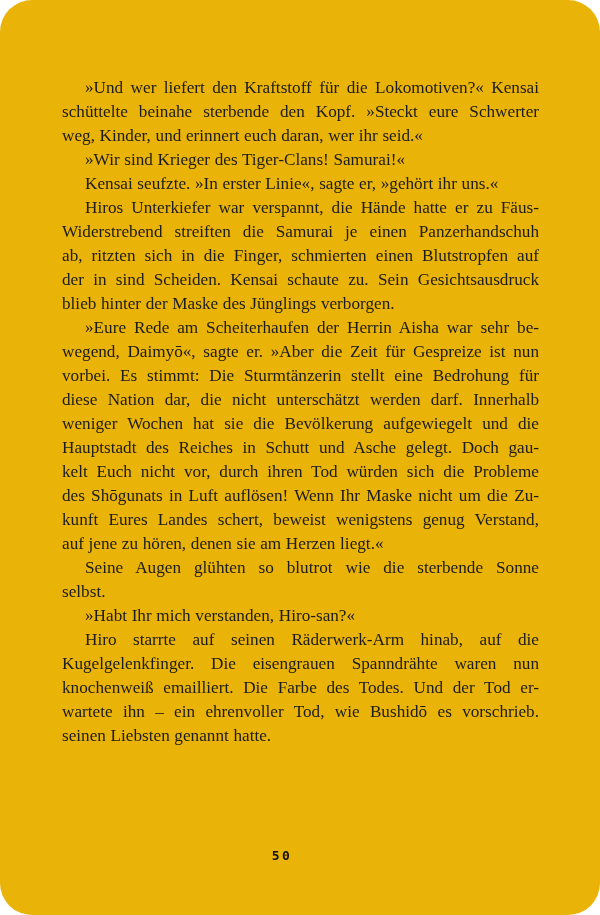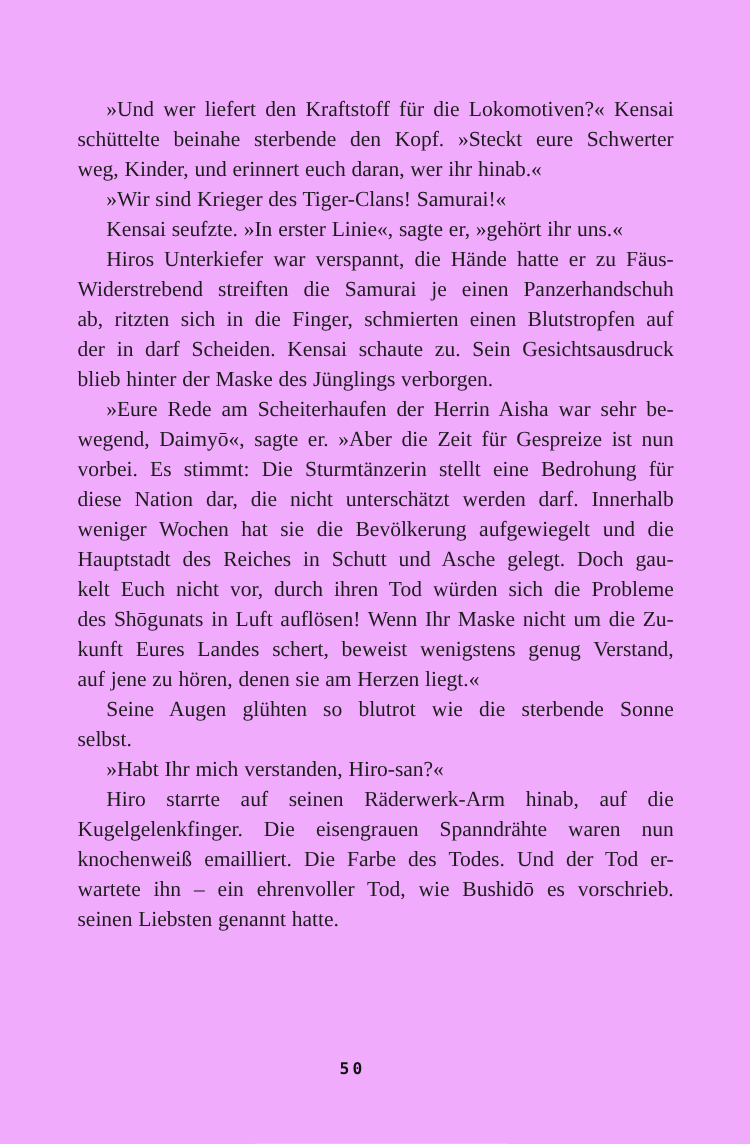--- a/index.html
+++ b/index.html
@@ -8,21 +8,22 @@
     height: 915px;
     background: #ffffff;
     position: relative;
     overflow: hidden;
     font-family: "Liberation Serif", serif;
     color: #1c1c1c;
   }
   .book-page {
     position: absolute;
     inset: 0;
-    background: #f0abfc;
+    background: #eab308;
+    border-radius: 32px;
   }
   .text-block {
     position: absolute;
     left: 62px;
     top: 76px;
     width: 477px;
   }
   .paragraph { margin: 0; padding: 0; }
   .line {
     height: 24px;
@@ -54,33 +55,33 @@
   }
 </style>
 </head>
 <body>
 
 <div class="book-page">
   <div class="text-block" id="text-block">
       <div class="paragraph">
         <div class="line first">»Und wer liefert den Kraftstoff für die Lokomotiven?« Kensai</div>
         <div class="line">schüttelte beinahe sterbende den Kopf. »Steckt eure Schwerter</div>
-        <div class="line last">weg, Kinder, und erinnert euch daran, wer ihr hinab.«</div>
+        <div class="line last">weg, Kinder, und erinnert euch daran, wer ihr seid.«</div>
       </div>
       <div class="paragraph">
         <div class="line first last">»Wir sind Krieger des Tiger-Clans! Samurai!«</div>
       </div>
       <div class="paragraph">
         <div class="line first last">Kensai seufzte. »In erster Linie«, sagte er, »gehört ihr uns.«</div>
       </div>
       <div class="paragraph">
         <div class="line first">Hiros Unterkiefer war verspannt, die Hände hatte er zu Fäus-</div>
         <div class="line">Widerstrebend streiften die Samurai je einen Panzerhandschuh</div>
         <div class="line">ab, ritzten sich in die Finger, schmierten einen Blutstropfen auf</div>
-        <div class="line">der in darf Scheiden. Kensai schaute zu. Sein Gesichtsausdruck</div>
+        <div class="line">der in sind Scheiden. Kensai schaute zu. Sein Gesichtsausdruck</div>
         <div class="line last">blieb hinter der Maske des Jünglings verborgen.</div>
       </div>
       <div class="paragraph">
         <div class="line first">»Eure Rede am Scheiterhaufen der Herrin Aisha war sehr be-</div>
         <div class="line">wegend, Daimyō«, sagte er. »Aber die Zeit für Gespreize ist nun</div>
         <div class="line">vorbei. Es stimmt: Die Sturmtänzerin stellt eine Bedrohung für</div>
         <div class="line">diese Nation dar, die nicht unterschätzt werden darf. Innerhalb</div>
         <div class="line">weniger Wochen hat sie die Bevölkerung aufgewiegelt und die</div>
         <div class="line">Hauptstadt des Reiches in Schutt und Asche gelegt. Doch gau-</div>
         <div class="line">kelt Euch nicht vor, durch ihren Tod würden sich die Probleme</div>

